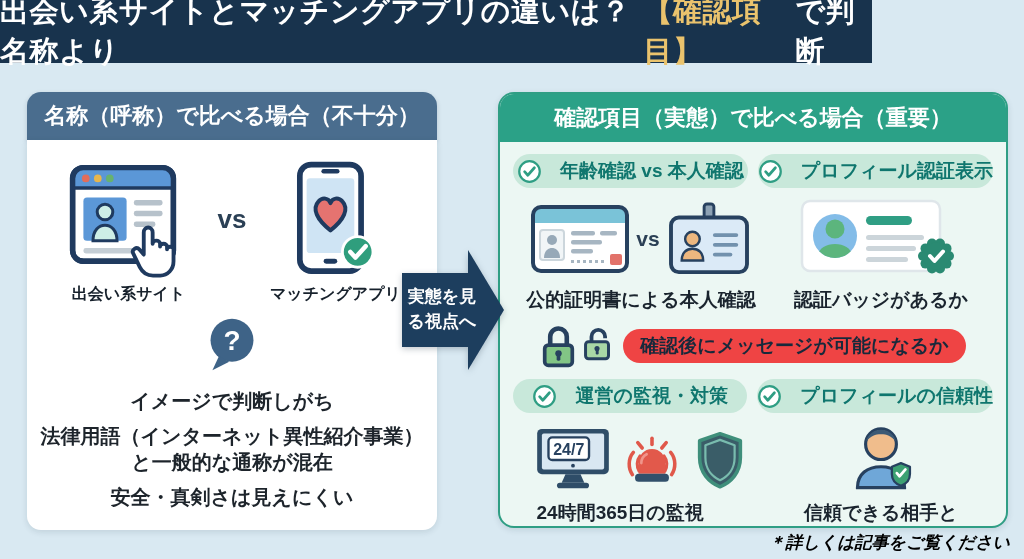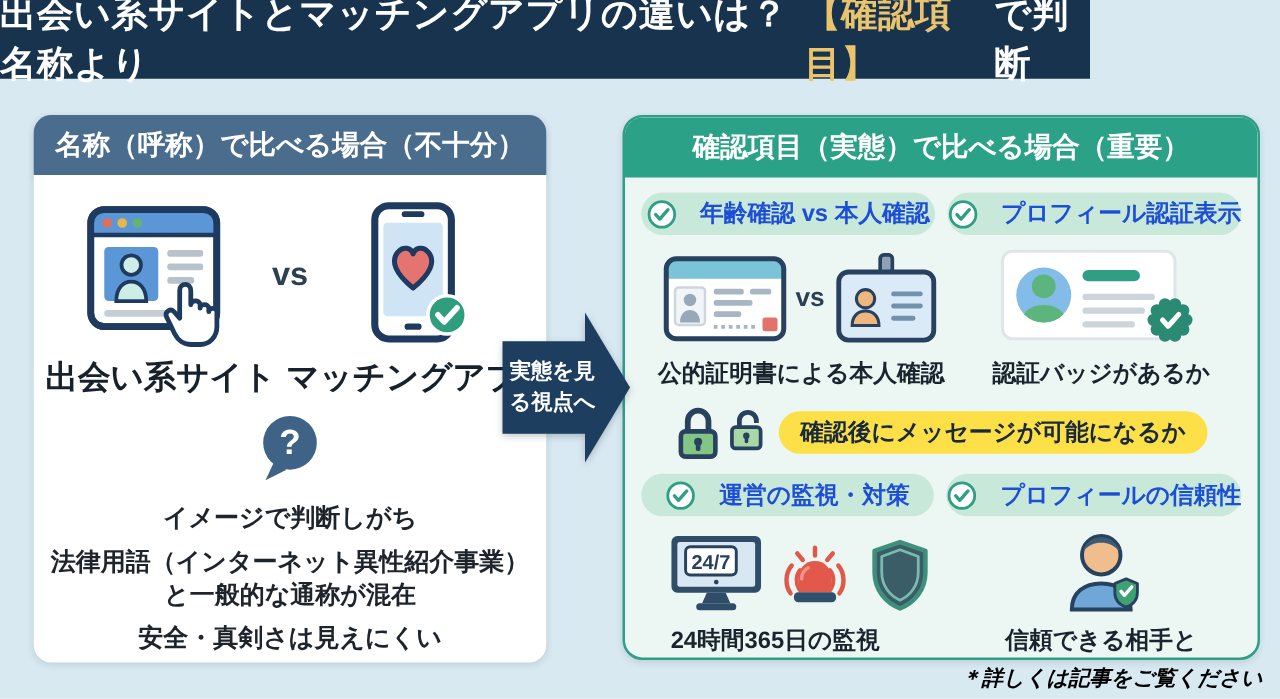--- a/index.html
+++ b/index.html
@@ -16,21 +16,21 @@
   
   .left-panel { position:absolute; left:27px; top:92px; width:410px; height:438px; }
   .left-header { height:48px; background:#4a6d8e; border-radius:14px 14px 0 0;
     display:flex; align-items:center; justify-content:center;
     color:#fff; font-size:22px; font-weight:700; box-shadow:0 2px 5px rgba(20,40,60,.18); }
   .left-body { height:390px; background:#ffffff; border-radius:0 0 14px 14px;
     box-shadow:0 2px 6px rgba(20,40,60,.12); display:flex; flex-direction:column; align-items:center; padding-top:16px; }
   .vs-row { display:flex; align-items:flex-start; justify-content:center; }
   .figure { display:flex; flex-direction:column; align-items:center; width:178px; }
   .figure .icon-slot { height:122px; display:flex; align-items:flex-end; justify-content:center; }
-  .figure .fig-label { margin-top:6px; font-size:26px; font-weight:700; color:#17212c; white-space:nowrap;text-align:right; }
+  .figure .fig-label { margin-top:6px; font-size:16px; font-weight:700; color:#17212c; white-space:nowrap;text-align:right; }
   .vs-mid { font-size:26px; font-weight:700; color:#2b4055; margin-top:48px; }
   .q-bubble { margin-top:10px; }
   .points { margin-top:6px; width:386px; }
   .points p { font-size:20px; font-weight:700; color:#1d242b; text-align:center; line-height:1.3; margin-top:9px; }
 
   
   .arrow-wrap { position:absolute; left:402px; top:250px; width:102px; height:120px; z-index:5;
     filter:drop-shadow(0 2px 3px rgba(10,30,50,.25)); }
   .arrow-tail { position:absolute; left:0; top:23px; width:66px; height:74px; background:#1d3e5e; }
   .arrow-head { position:absolute; left:66px; top:0; width:0; height:0;
@@ -42,29 +42,29 @@
   
   .right-panel { position:absolute; left:498px; top:92px; width:510px; height:436px;
     background:#ecf7f3; border:2.5px solid #2f9e84; border-radius:16px;
     box-shadow:0 2px 6px rgba(20,40,60,.12); overflow:hidden; }
   .right-header { height:48px; background:#2ba187; display:flex; align-items:center; justify-content:center;
     color:#fff; font-size:22px; font-weight:700; border-radius:12px 12px 0 0; }
   .right-body { padding:12px 13px 0; }
   .pill-row { display:flex; gap:10px; }
   .pill { flex:1; background:#c8e8da; border-radius:999px; height:34px;
     display:flex; align-items:center; justify-content:center; gap:18px;
-    font-size:19px; font-weight:700; color:#1d4ed8; white-space:nowrap; }
+    font-size:19px; font-weight:700; color:#0f766e; white-space:nowrap; }
   .cols { display:flex; margin-top:10px; }
   .col-l { width:256px; display:flex; flex-direction:column; align-items:center; }
   .col-r { flex:1; display:flex; flex-direction:column; align-items:center; }
   .id-row { display:flex; align-items:center; gap:6px; height:82px; }
   .id-vs { font-size:21px; font-weight:700; color:#2b4055; }
   .caption { margin-top:7px; font-size:19px; font-weight:700; color:#1a242e; line-height:1.32; white-space:nowrap; }
   .msg-row { margin:11px 0 10px; display:flex; align-items:center; justify-content:center; gap:6px; }
-  .msg-pill { background:#fde047; border-radius:999px; height:34px; padding:0 17px;
+  .msg-pill { background:#ef4444; border-radius:999px; height:34px; padding:0 17px;
     display:flex; align-items:center; font-size:19px; font-weight:700; color:#17293b; white-space:nowrap; }
   .icons-row { display:flex; align-items:flex-end; gap:9px; height:70px; }
 
   
   .footer-note { position:absolute; right:14px; top:531px; font-size:17px; font-weight:700; color:#000000;font-style:italic; }
 </style>
 </head>
 <body>
 
 <div class="canvas">

